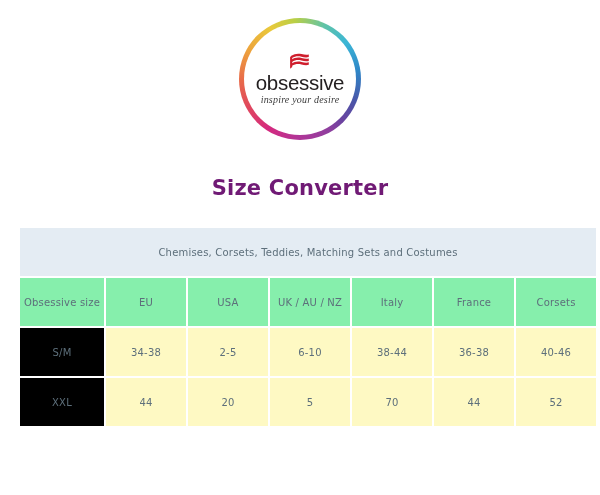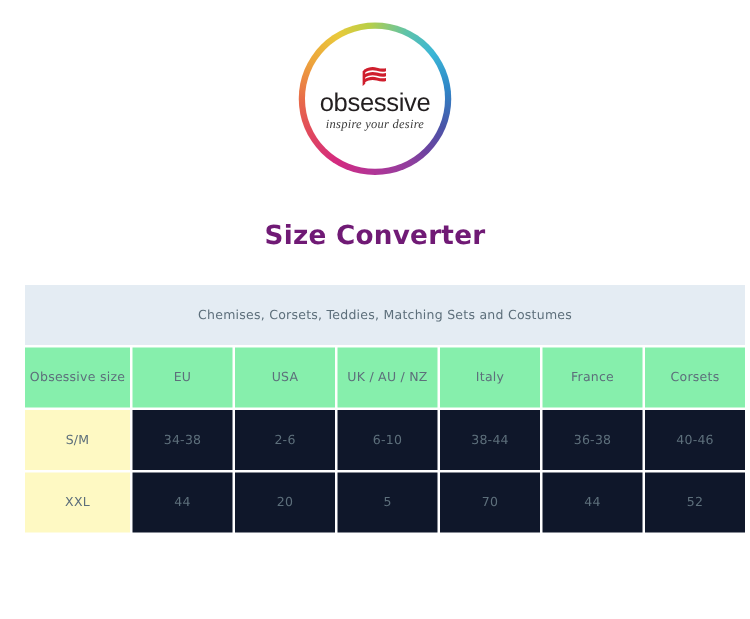--- a/index.html
+++ b/index.html
@@ -140,27 +140,27 @@
     font-size: 10.5px;
     color: #54666f;
   }
   .col-head {
     background: #86efac;
     height: 48px;
     font-size: 10px;
     color: #5b6e79;
   }
   .row-head {
+    background: #000000;
+    height: 50px;
+    font-size: 10px;
+    color: #5b6e79;
+  }
+  .data-cell {
     background: #fef9c3;
-    height: 50px;
-    font-size: 10px;
-    color: #5b6e79;
-  }
-  .data-cell {
-    background: #0f172a;
     height: 50px;
     font-size: 10px;
     color: #63737e;
   }
   .col-obsessive { width: 84px; }
   .col-other { width: 80px; }
 </style>
 </head>
 <body>
 
@@ -205,21 +205,21 @@
           <th class="col-head">UK / AU / NZ</th>
           <th class="col-head">Italy</th>
           <th class="col-head">France</th>
           <th class="col-head">Corsets</th>
         </tr>
       </thead>
       <tbody>
         <tr>
           <td class="row-head">S/M</td>
           <td class="data-cell">34-38</td>
-          <td class="data-cell">2-6</td>
+          <td class="data-cell">2-5</td>
           <td class="data-cell">6-10</td>
           <td class="data-cell">38-44</td>
           <td class="data-cell">36-38</td>
           <td class="data-cell">40-46</td>
         </tr>
         <tr>
           <td class="row-head">XXL</td>
           <td class="data-cell">44</td>
           <td class="data-cell">20</td>
           <td class="data-cell">5</td>

